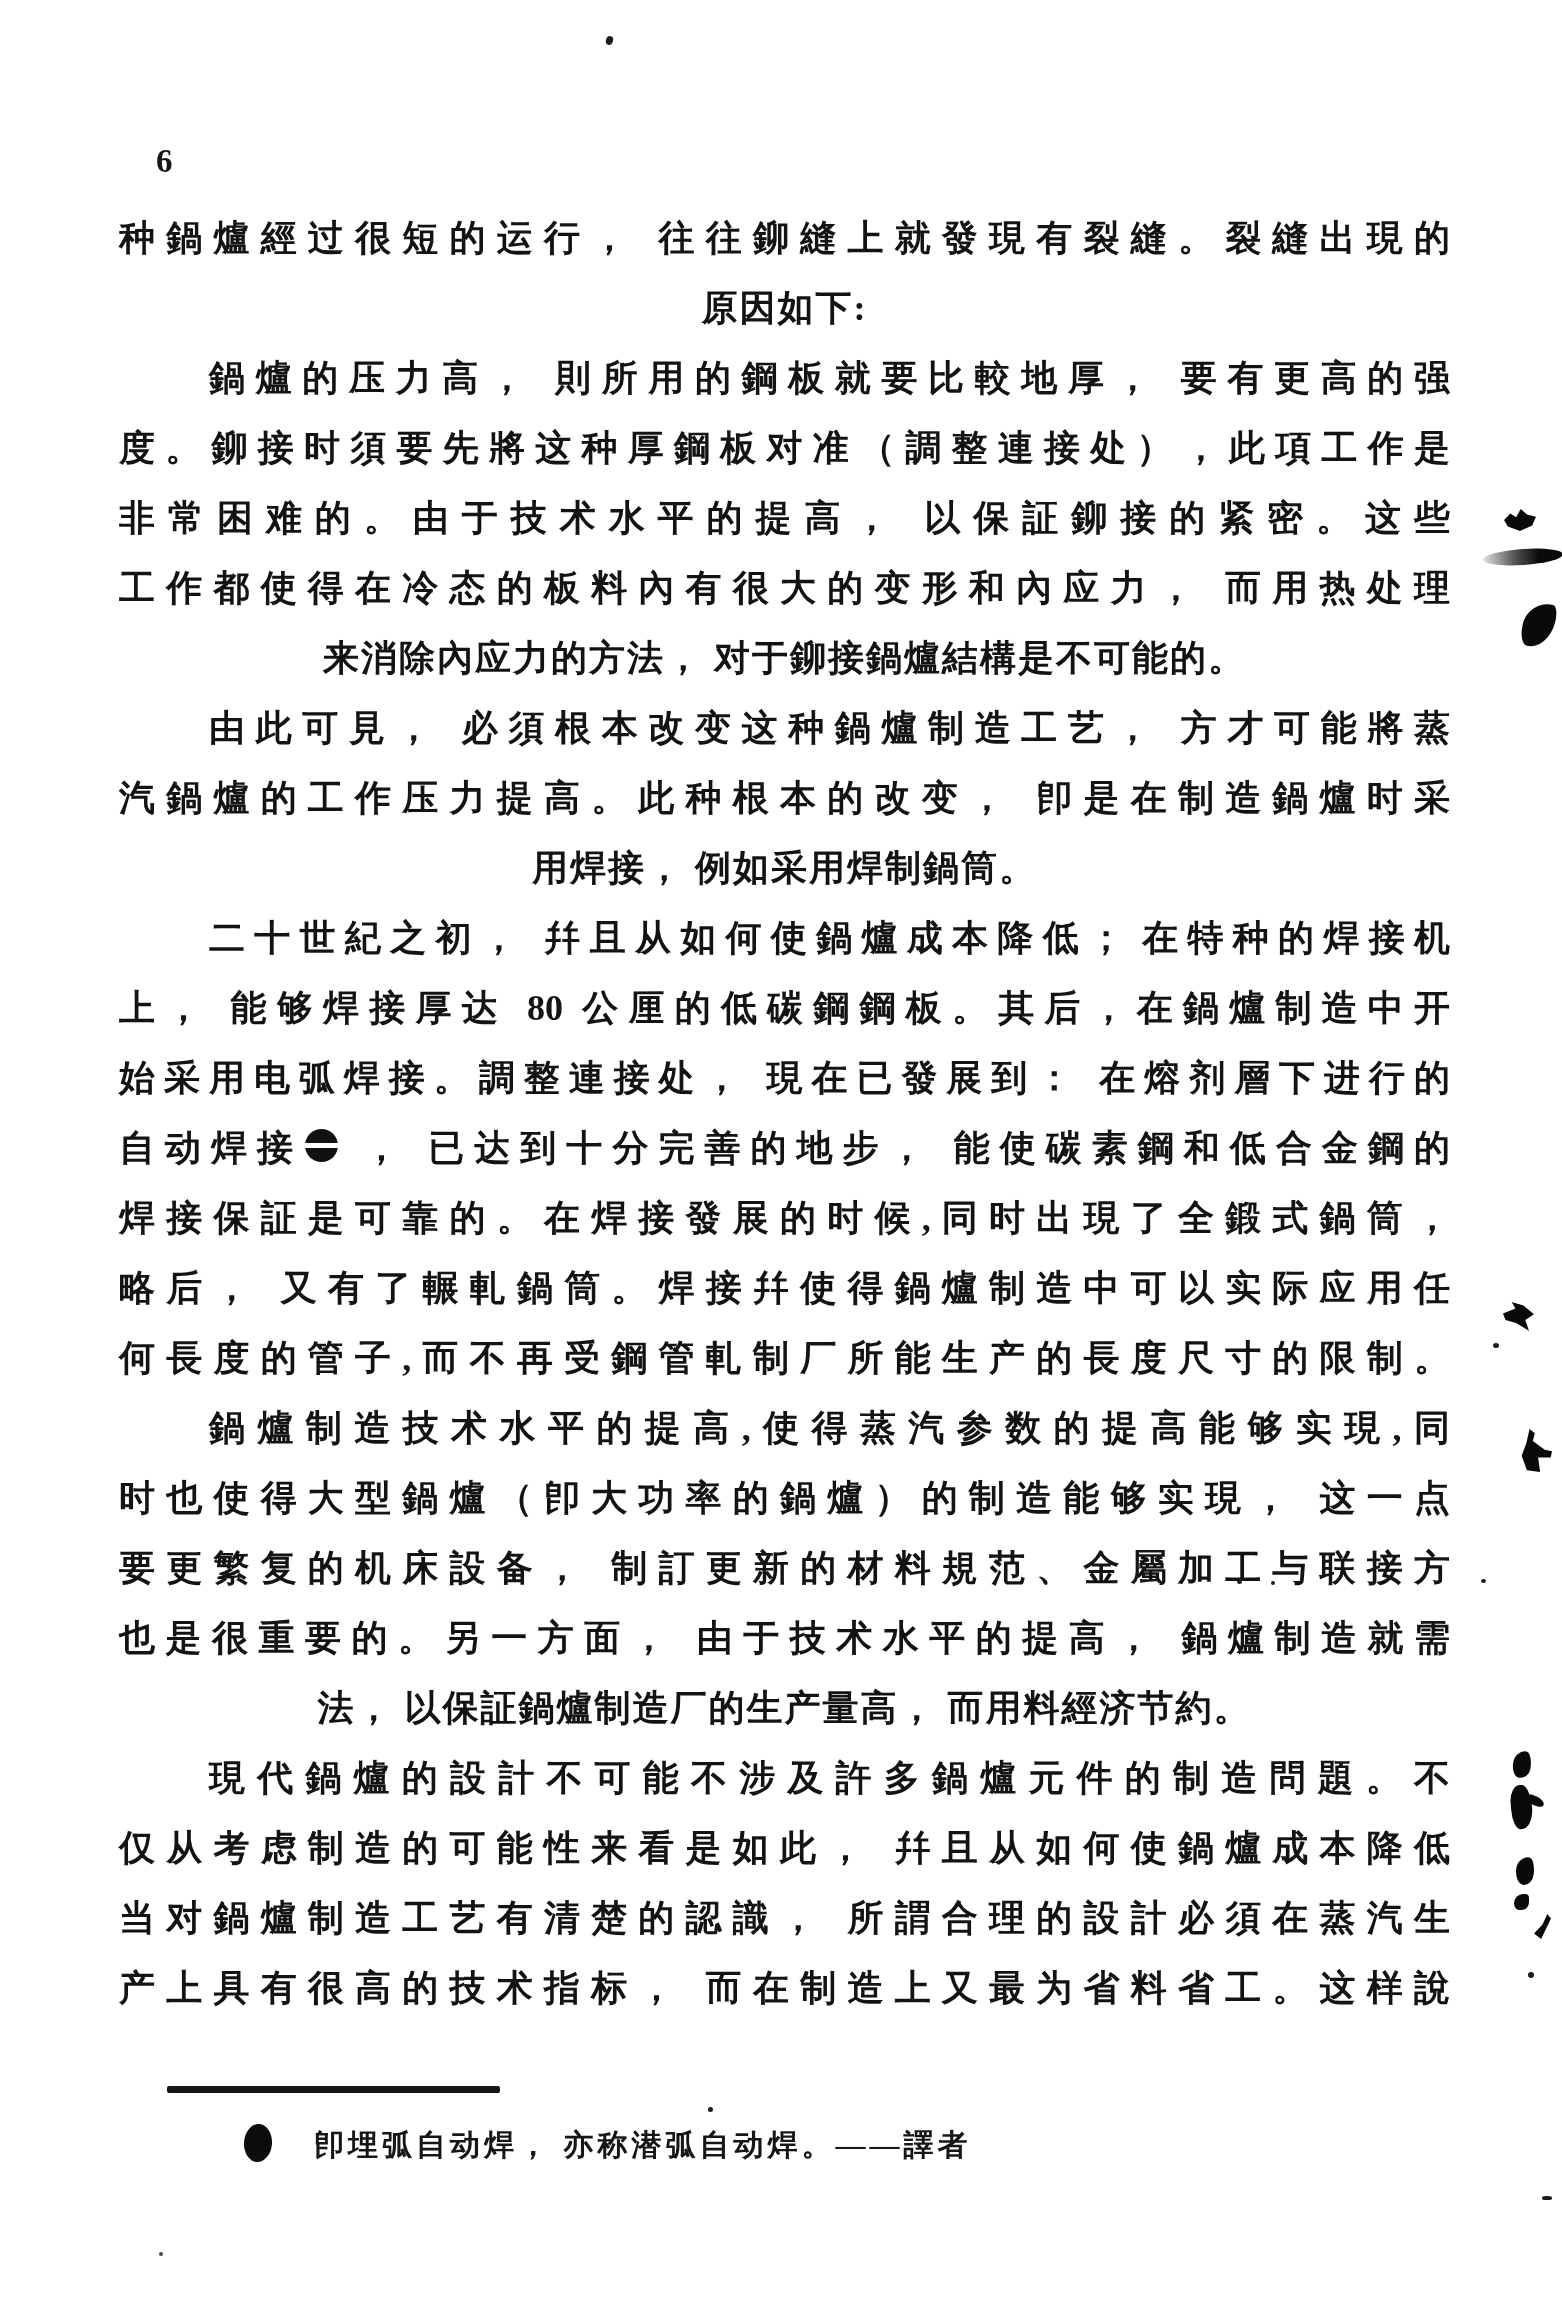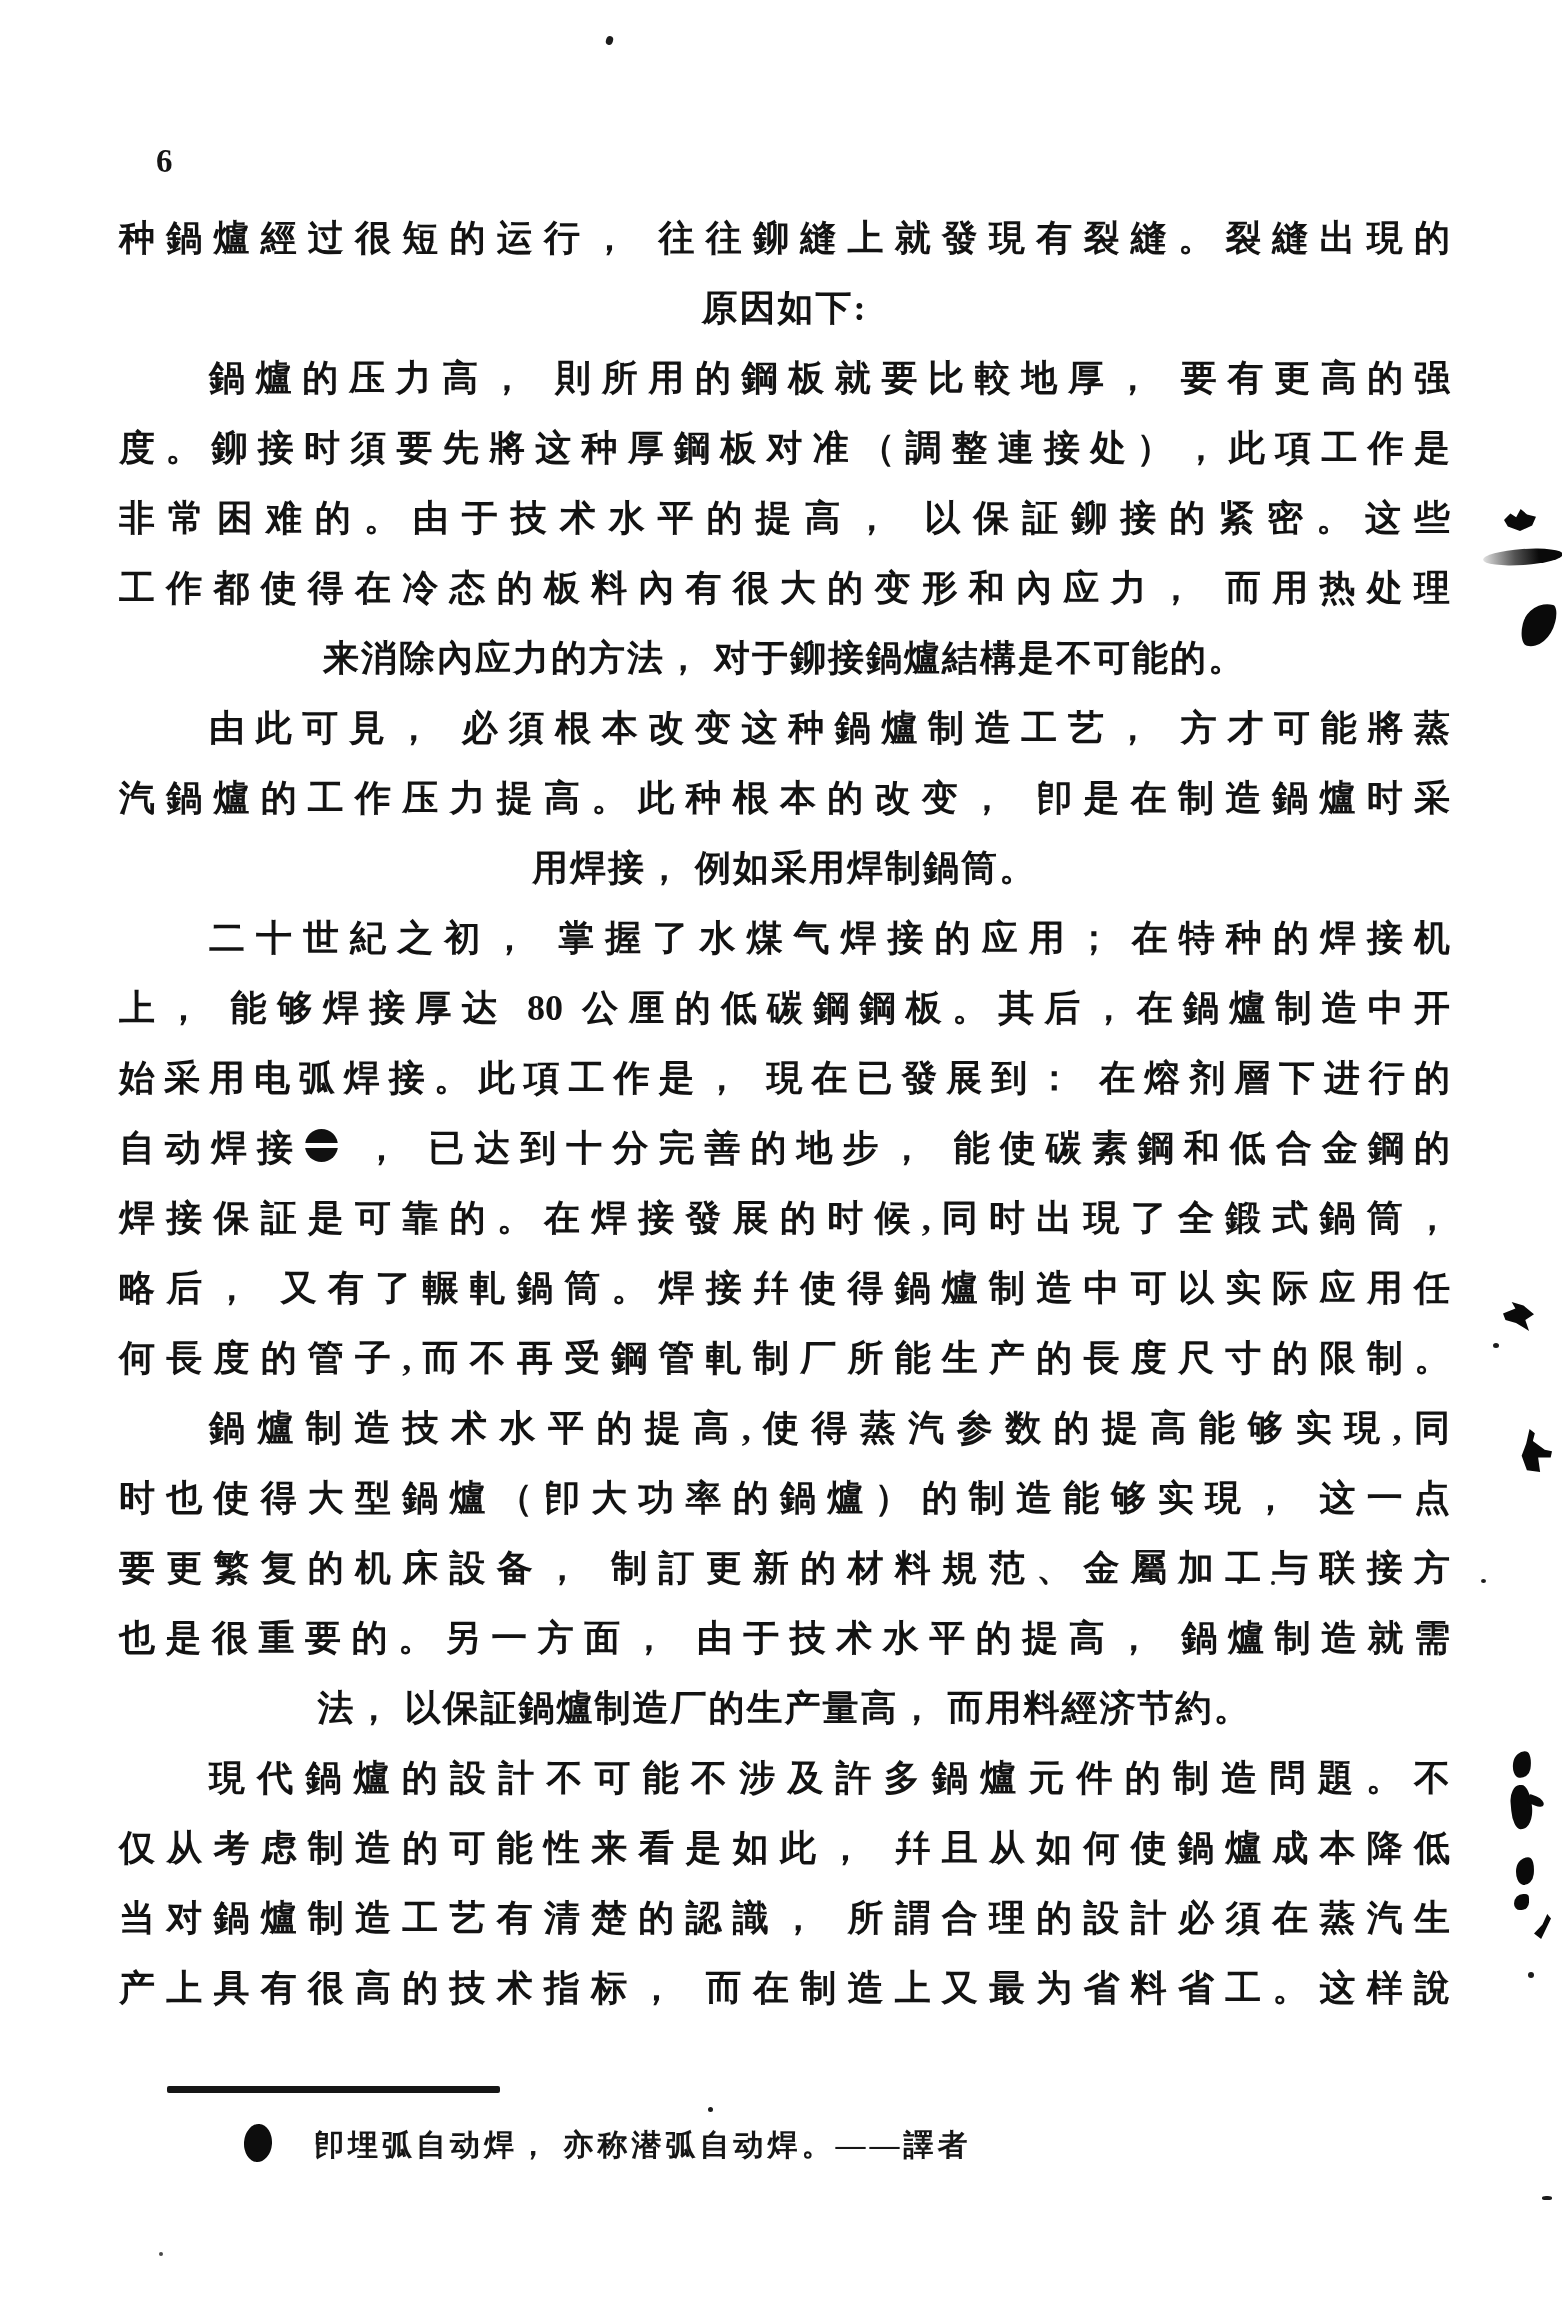--- a/index.html
+++ b/index.html
@@ -95,23 +95,23 @@
     <div class="line fill">种鍋爐經过很短的运行， 往往鉚縫上就發現有裂縫。裂縫出現的</div>
     <div class="line short">原因如下:</div>
     <div class="line fill indent">鍋爐的压力高， 則所用的鋼板就要比較地厚， 要有更高的强</div>
     <div class="line fill">度。鉚接时須要先將这种厚鋼板对准（調整連接处），此項工作是</div>
     <div class="line fill">非常困难的。由于技术水平的提高， 以保証鉚接的紧密。这些</div>
     <div class="line fill">工作都使得在冷态的板料內有很大的变形和內应力， 而用热处理</div>
     <div class="line short">来消除內应力的方法， 对于鉚接鍋爐結構是不可能的。</div>
     <div class="line fill indent">由此可見， 必須根本改变这种鍋爐制造工艺， 方才可能將蒸</div>
     <div class="line fill">汽鍋爐的工作压力提高。此种根本的改变， 卽是在制造鍋爐时采</div>
     <div class="line short">用焊接， 例如采用焊制鍋筒。</div>
-    <div class="line fill indent">二十世紀之初， 掌握了水煤气焊接的应用； 在特种的焊接机</div>
+    <div class="line fill indent">二十世紀之初， 幷且从如何使鍋爐成本降低； 在特种的焊接机</div>
     <div class="line fill">上， 能够焊接厚达 80 公厘的低碳鋼鋼板。其后，在鍋爐制造中开</div>
-    <div class="line fill">始采用电弧焊接。此項工作是， 現在已發展到： 在熔剂層下进行的</div>
+    <div class="line fill">始采用电弧焊接。調整連接处， 現在已發展到： 在熔剂層下进行的</div>
     <div class="line fill">自动焊接<span class="inline-fnmark"></span> ， 已达到十分完善的地步， 能使碳素鋼和低合金鋼的</div>
     <div class="line fill">焊接保証是可靠的。在焊接發展的时候,同时出現了全鍛式鍋筒，</div>
     <div class="line fill">略后， 又有了輾軋鍋筒。焊接幷使得鍋爐制造中可以实际应用任</div>
     <div class="line fill">何長度的管子,而不再受鋼管軋制厂所能生产的長度尺寸的限制。</div>
     <div class="line fill indent">鍋爐制造技术水平的提高,使得蒸汽参数的提高能够实現,同</div>
     <div class="line fill">时也使得大型鍋爐（卽大功率的鍋爐）的制造能够实現， 这一点</div>
     <div class="line fill">要更繁复的机床設备， 制訂更新的材料規范、金屬加工与联接方</div>
     <div class="line fill">也是很重要的。另一方面， 由于技术水平的提高， 鍋爐制造就需</div>
     <div class="line short">法， 以保証鍋爐制造厂的生产量高， 而用料經济节約。</div>
     <div class="line fill indent">現代鍋爐的設計不可能不涉及許多鍋爐元件的制造問題。不</div>

